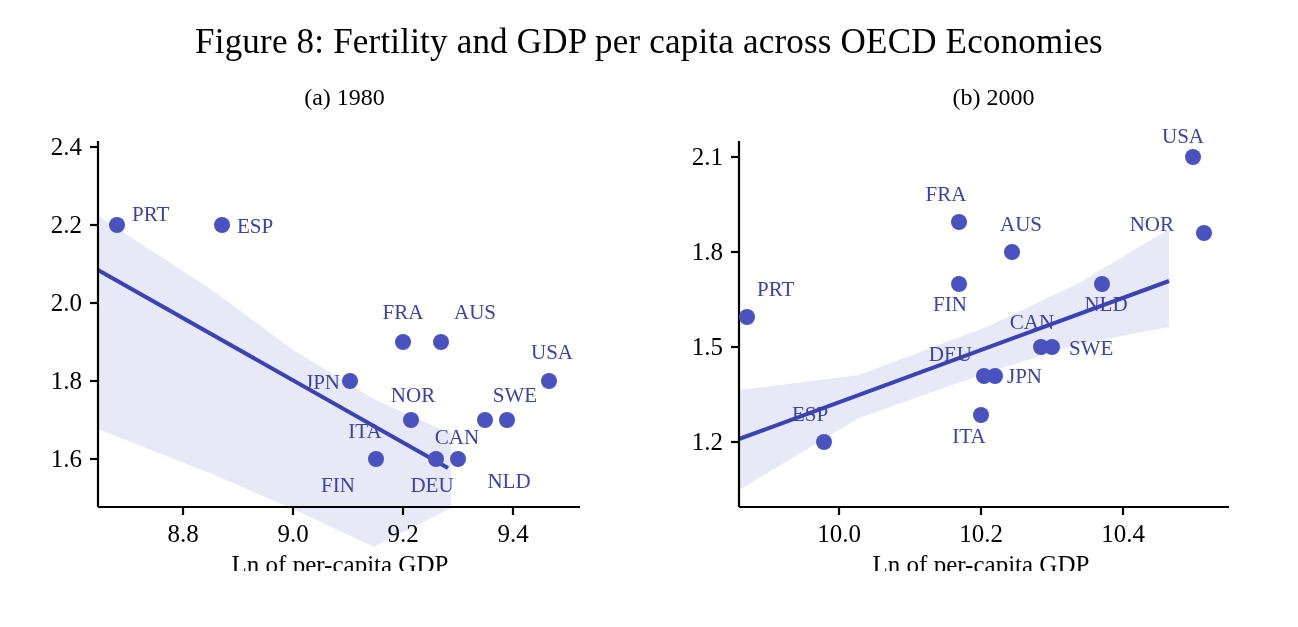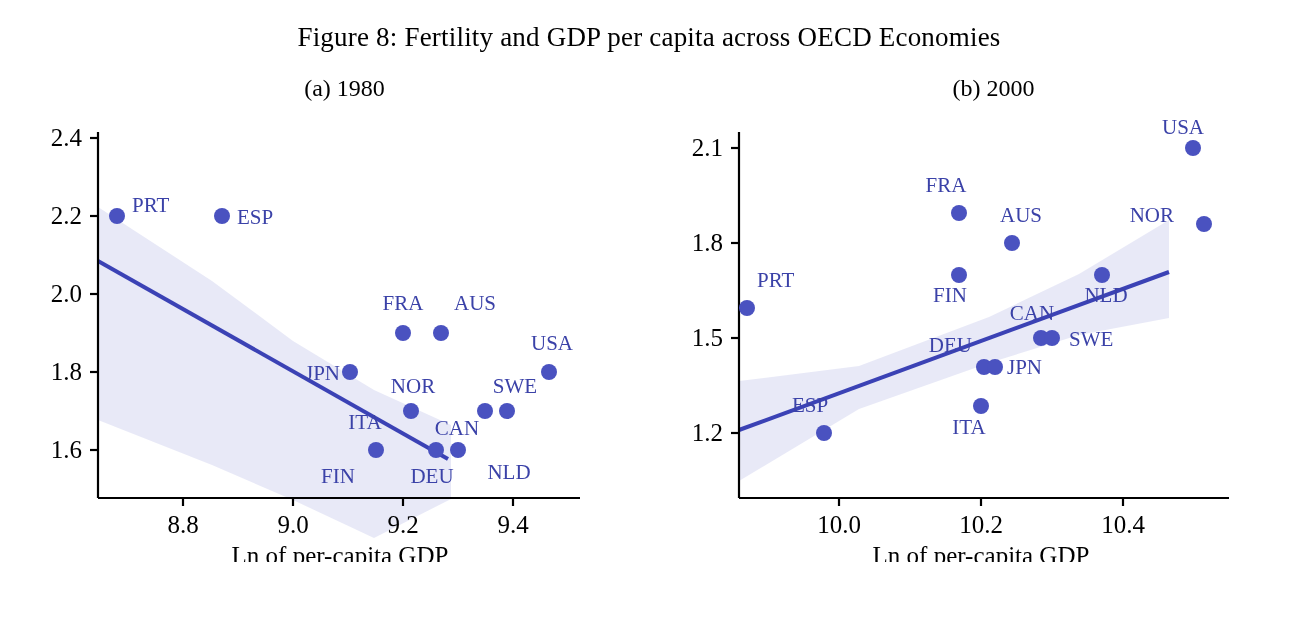--- a/index.html
+++ b/index.html
@@ -14,21 +14,21 @@
     color: #000000;
     overflow: hidden;
   }
   .figure {
     width: 1298px;
     height: 627px;
     position: relative;
   }
   .figure-title {
     text-align: center;
-    font-size: 27px;
+    font-size: 35px;
     font-family: "Liberation Serif", serif;
     margin-top: 22px;
     letter-spacing: 0.2px;
   }
   .panels {
     display: flex;
     flex-direction: row;
     width: 1298px;
     margin-top: 22px;
     padding-left: 20px;

